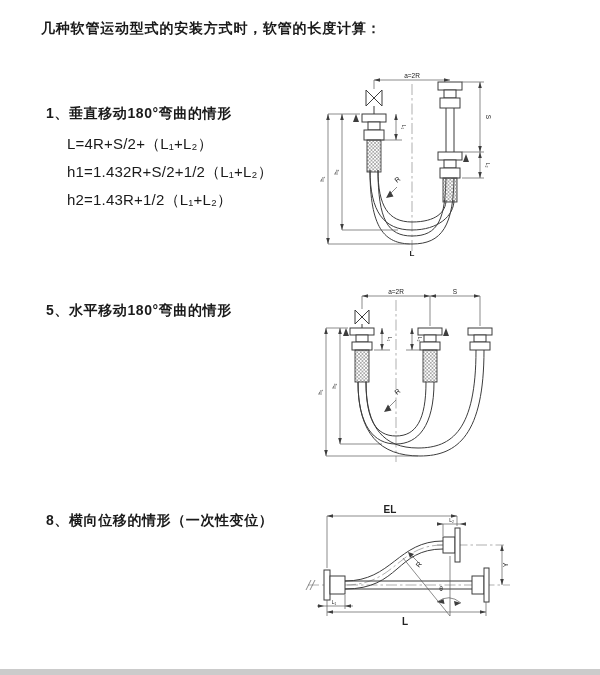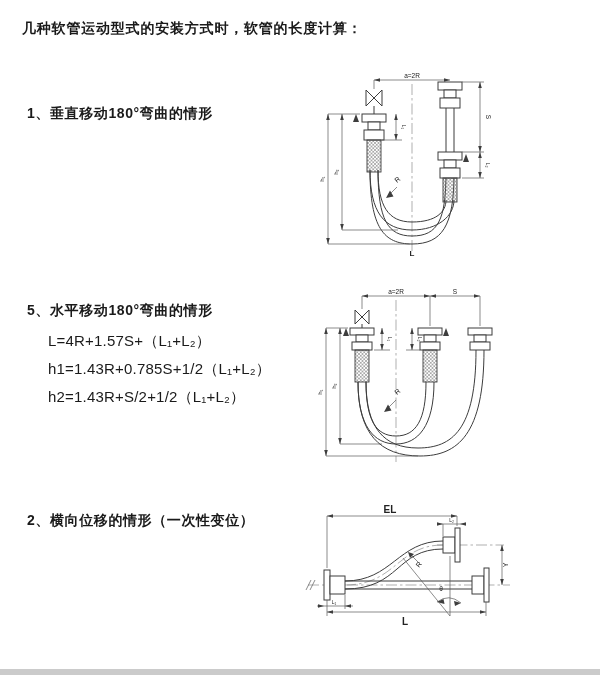--- a/index.html
+++ b/index.html
@@ -1,22 +1,22 @@
 <!DOCTYPE html>
 <html><head>
 <meta charset="utf-8">
 <style>
   html,body{margin:0;padding:0}
   body{
     width:600px;height:675px;position:relative;overflow:hidden;
     background:#ffffff;color:#1a1a1a;
     font-family:"Liberation Sans","DejaVu Sans",sans-serif;
   }
-  .title{position:absolute;left:22px;top:20px;font-size:14px;font-weight:700;letter-spacing:.8px}
-  .sec{position:absolute;left:27px}
+  .title{position:absolute;left:41px;top:20px;font-size:14px;font-weight:700;letter-spacing:.8px}
+  .sec{position:absolute;left:46px}
   .sec .heading{font-size:14px;font-weight:700;letter-spacing:.6px}
   .formulas{margin:7px 0 0 21px;font-size:15px;font-weight:400;line-height:28px;letter-spacing:.2px}
   #sec1{top:105px}
   #sec2{top:302px}
   #sec3{top:512px}
   svg{position:absolute}
   #svg1{left:312px;top:66px}
   #svg2{left:310px;top:284px}
   #svg3{left:300px;top:500px}
   .ln{stroke:#3d3d3d;stroke-width:1;fill:none}
@@ -29,33 +29,33 @@
   .t6{font-size:6.5px}.t5{font-size:5px}.t55{font-size:5.5px}.t7{font-size:7px}.t8{font-size:8px}.t10{font-size:10px}
   .bottom-strip{position:absolute;left:0;bottom:0;width:600px;height:6px;background:#cbcbcb}
 </style>
 </head>
 <body>
 
 <div class="title">几种软管运动型式的安装方式时，软管的长度计算：</div>
 
 <div class="sec" id="sec1">
   <div class="heading">1、垂直移动180°弯曲的情形</div>
+  <div class="formulas">
+    <div>L=4R+S/2+（L₁+L₂）</div>
+    <div>h1=1.432R+S/2+1/2（L₁+L₂）</div>
+    <div>h2=1.43R+1/2（L₁+L₂）</div>
+  </div>
 </div>
 
 <div class="sec" id="sec2">
   <div class="heading">5、水平移动180°弯曲的情形</div>
-  <div class="formulas">
-    <div>L=4R+1.57S+（L₁+L₂）</div>
-    <div>h1=1.43R+0.785S+1/2（L₁+L₂）</div>
-    <div>h2=1.43R+S/2+1/2（L₁+L₂）</div>
-  </div>
 </div>
 
 <div class="sec" id="sec3">
-  <div class="heading">2、横向位移的情形（一次性变位）</div>
+  <div class="heading">8、横向位移的情形（一次性变位）</div>
 </div>
 
 <svg id="svg1" width="248" height="192" viewBox="0 0 248 192">
   <defs>
     <pattern id="hb1" width="3.5" height="3.5" patternUnits="userSpaceOnUse">
       <path d="M0,0 L3.5,3.5 M3.5,0 L0,3.5" stroke="#666" stroke-width="0.5"></path>
     </pattern>
   </defs>
 
   <line class="cl" x1="100" y1="18" x2="100" y2="186"></line>

